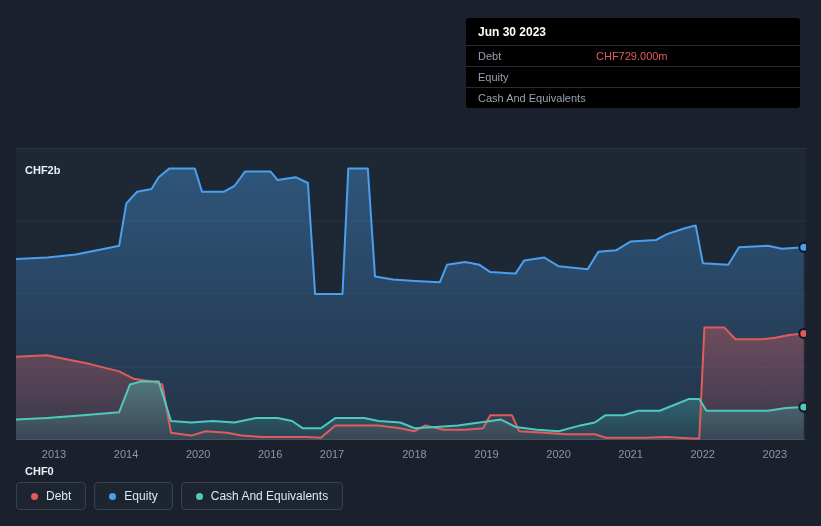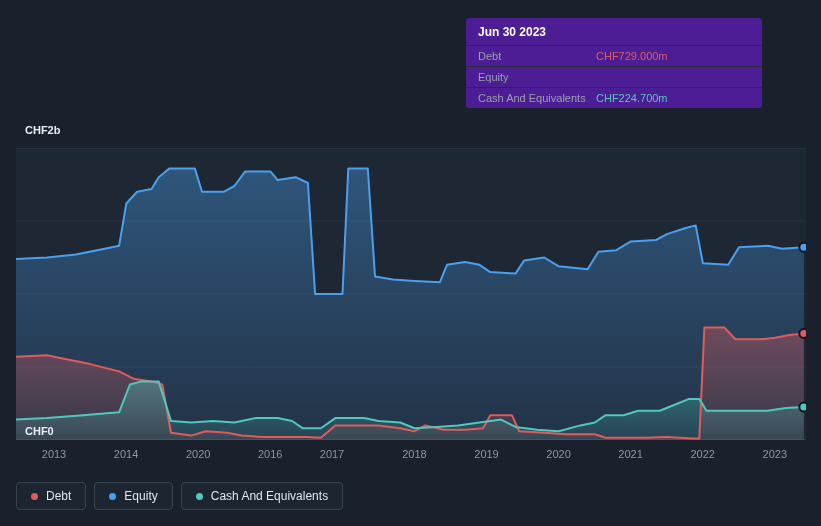--- a/index.html
+++ b/index.html
@@ -1,34 +1,34 @@
 <!DOCTYPE html>
 <html><head>
 <meta charset="utf-8">
 <style>
   html,body{margin:0;padding:0;background:#141a24;}
   body{font-family:"Liberation Sans","DejaVu Sans",sans-serif;}
   #app{position:relative;width:821px;height:526px;background:#1a212c;overflow:hidden;}
 
   
-  .tooltip{position:absolute;left:466px;top:18px;width:296px;background:#4c1d95;border-radius:3px;
+  .tooltip{position:absolute;left:466px;top:18px;width:334px;background:#000000;border-radius:3px;
            color:#98a1ad;font-size:11px;z-index:5;}
   .tooltip .tt-header{padding:7px 12px 6px 12px;color:#ffffff;font-weight:bold;font-size:12px;}
   .tt-row{display:flex;align-items:center;padding:3px 12px;height:14px;}
   .tt-row.sep{border-top:1px solid #262c35;}
   .tt-label{width:118px;flex:0 0 auto;color:#98a1ad;}
   .tt-value{flex:1;}
   .v-debt{color:#e05c5c;}
   .v-equity{color:#55a8f2;}
   .v-cash{color:#52cabe;}
   .v-strong{color:#ffffff;font-weight:bold;}
   .v-dim{color:#98a1ad;}
 
   
-  .y-label{position:absolute;left:25px;color:#e9eef5;font-size:11px;font-weight:bold;z-index:2;}
+  .y-label{position:absolute;left:25px;color:#e9eef5;font-size:11px;font-weight:bold;z-index:2;margin-top:40px;}
   #y-top{top:124px;}
   #y-bottom{top:425px;}
   #x-axis{position:absolute;left:16px;top:448px;width:790px;height:16px;z-index:2;}
   #x-axis span{position:absolute;transform:translateX(-50%);color:#8d97a5;font-size:11px;margin-left:7px;}
 
   
   #chart-box{position:absolute;left:16px;top:148px;width:790px;height:292px;}
   svg{display:block;}
 
   
@@ -46,21 +46,20 @@
     <div class="tt-header">Jun 30 2023</div>
     <div class="tt-row sep">
       <span class="tt-label">Debt</span>
       <span class="tt-value v-debt">CHF729.000m</span>
     </div>
     <div class="tt-row sep">
       <span class="tt-label">Equity</span>
     </div>
     <div class="tt-row sep">
       <span class="tt-label">Cash And Equivalents</span>
-      <span class="tt-value v-cash">CHF224.700m</span>
     </div>
   </div>
 
   <div class="y-label" id="y-top">CHF2b</div>
   <div class="y-label" id="y-bottom">CHF0</div>
 
   <div id="chart-box">
     <svg id="chart-svg" width="790" height="292">
         <rect x="0" y="0" width="790" height="292" fill="#1e2734"></rect>
         <defs>

